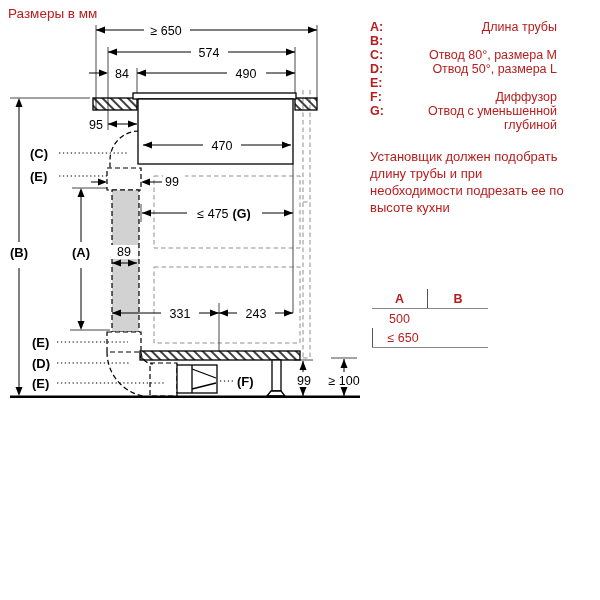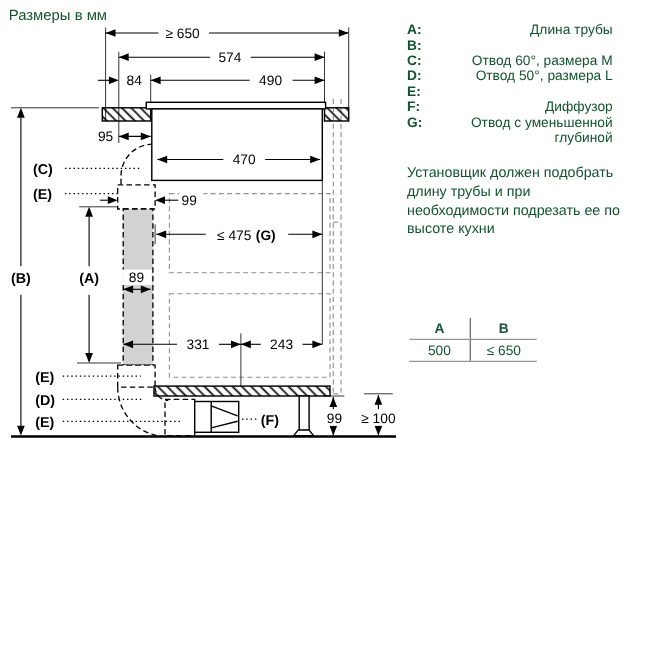--- a/index.html
+++ b/index.html
@@ -1,32 +1,32 @@
 <!DOCTYPE html>
 <html><head>
 <meta charset="utf-8">
 <style>
   html,body{margin:0;padding:0;background:#fff;}
   #stage{position:relative;width:600px;height:516px;background:#fff;overflow:hidden;
-         font-family:"Liberation Sans",sans-serif;color:#14532d;}
+         font-family:"Liberation Sans",sans-serif;color:#b91c1c;}
   .title{position:absolute;left:8px;top:6px;font-size:13.5px;}
   svg text{font-family:"Liberation Sans",sans-serif;font-size:12.5px;fill:#000;}
   svg text.lbl{font-weight:bold;font-size:13px;}
   svg tspan.lbl{font-weight:bold;}
   .legend{position:absolute;left:370px;top:20px;width:224px;}
   .legend-row{display:flex;font-size:12.5px;line-height:14px;}
   .legend-key{font-weight:bold;width:17px;flex:none;}
   .legend-text{width:170px;text-align:right;}
   .note{position:absolute;left:370px;top:148px;width:232px;font-size:13px;line-height:17px;}
   .dim-table{position:absolute;left:372px;top:289px;font-size:12.5px;}
   .t-row{display:flex;}
   .t-cell{width:55px;text-align:center;padding:3px 0 2px 0;}
   .t-cell.c2{width:60px;border-left:1px solid #555;}
   .t-head{font-weight:bold;border-bottom:1px solid #888;}
-  .t-mid{border-bottom:1px solid #888;}
+  .t-mid{border-bottom:1px solid #888;flex-direction:column;}
 </style>
 </head>
 <body>
 
 <div id="stage">
   <div class="title">Размеры в мм</div>
 
   <svg width="600" height="600" viewBox="0 0 600 600">
     <defs>
       <pattern id="hatch" patternUnits="userSpaceOnUse" width="6" height="6" patternTransform="rotate(-45)">
@@ -228,21 +228,21 @@
   <div class="legend">
     <div class="legend-row">
         <span class="legend-key">A:</span>
         <span class="legend-text">Длина трубы</span>
       </div>
     <div class="legend-row">
         <span class="legend-key">B:</span>
       </div>
     <div class="legend-row">
         <span class="legend-key">C:</span>
-        <span class="legend-text">Отвод 60°, размера M</span>
+        <span class="legend-text">Отвод 80°, размера M</span>
       </div>
     <div class="legend-row">
         <span class="legend-key">D:</span>
         <span class="legend-text">Отвод 50°, размера L</span>
       </div>
     <div class="legend-row">
         <span class="legend-key">E:</span>
       </div>
     <div class="legend-row">
         <span class="legend-key">F:</span>

